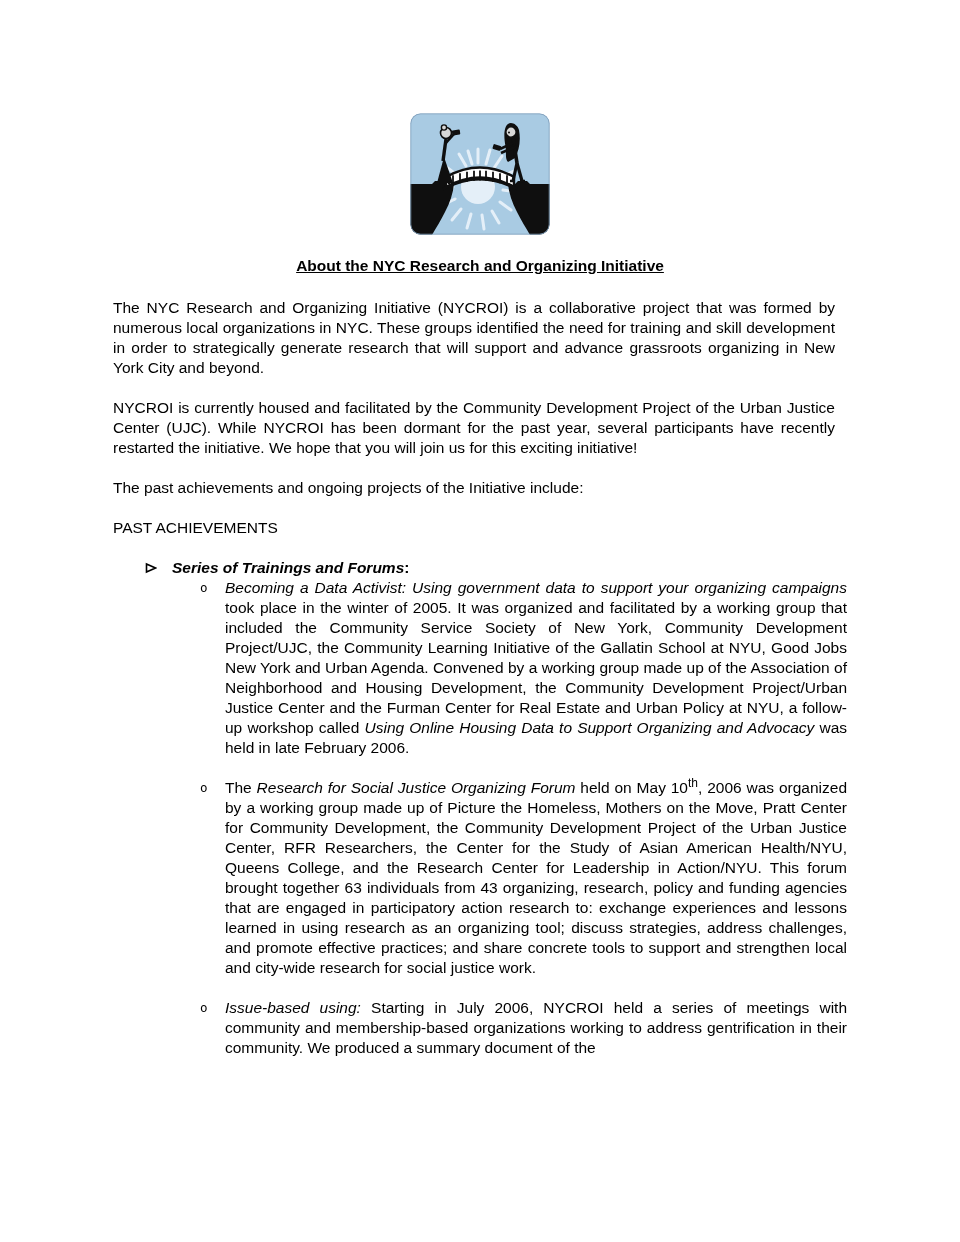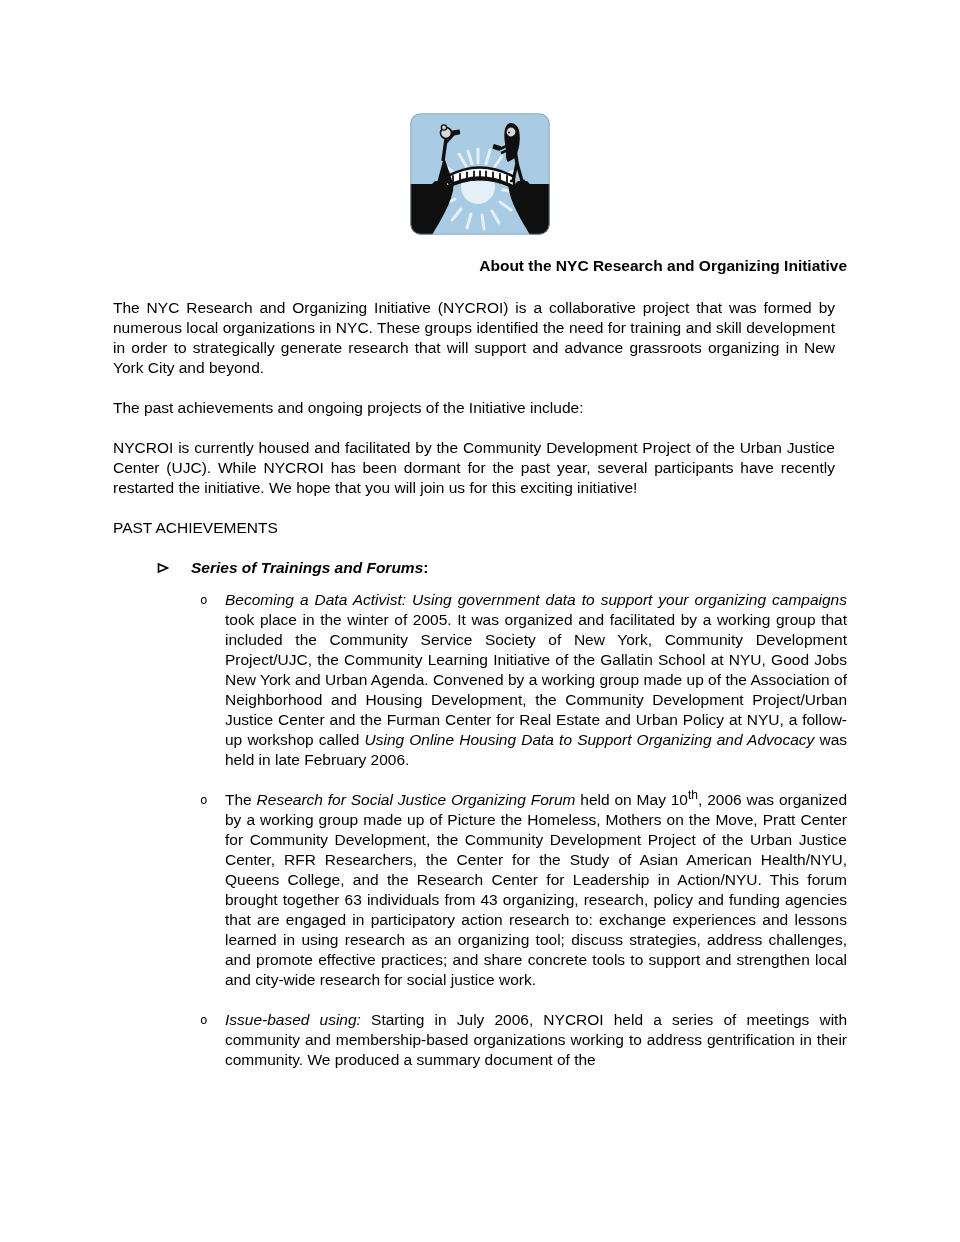--- a/index.html
+++ b/index.html
@@ -24,37 +24,37 @@
   .logo-svg { width: 140px; height: 122px; display: block; }
   .content {
     position: absolute;
     top: 256px;
     left: 113px;
     width: 734px;
     font-size: 15.5px;
     line-height: 20px;
   }
   .doc-title {
-    text-align: right;
+    text-align: center;
     font-weight: bold;
+    text-decoration: underline;
     margin: 0 0 22px 0;
   }
   .para {
     text-align: justify;
     margin: 0 12px 20px 0;
   }
   .section-heading {
     font-weight: normal;
     margin: 0 0 20px 0;
   }
   .bullet-row {
     display: flex;
     padding-left: 32px;
-    margin: 12px;
-    gap: 7px;
+    margin: 0;
   }
   .bullet-marker {
     width: 27px;
     flex: 0 0 27px;
     display: flex;
     align-items: center;
     align-self: flex-start;
     height: 20px;
   }
   .bullet-head {
@@ -169,23 +169,23 @@
       </g>
     </svg>
   </div>
 
   <div class="content">
 
     <p class="doc-title">About the NYC Research and Organizing Initiative</p>
 
     <p class="para">The NYC Research and Organizing Initiative (NYCROI) is a collaborative project that was formed by numerous local organizations in NYC.  These groups identified the need for training and skill development in order to strategically generate research that will support and advance grassroots organizing in New York City and beyond.</p>
 
+    <p class="para">NYCROI is currently housed and facilitated by the Community Development Project of the Urban Justice Center (UJC). While NYCROI has been dormant for the past year, several participants have recently restarted the initiative.  We hope that you will join us for this exciting initiative!</p>
+
     <p class="para">The past achievements and ongoing projects of the Initiative include:</p>
-
-    <p class="para">NYCROI is currently housed and facilitated by the Community Development Project of the Urban Justice Center (UJC). While NYCROI has been dormant for the past year, several participants have recently restarted the initiative.  We hope that you will join us for this exciting initiative!</p>
 
     <p class="section-heading">PAST ACHIEVEMENTS</p>
 
     <div class="bullet-row">
       <span class="bullet-marker">
           <svg width="12" height="12" viewBox="0 0 12 12" aria-hidden="true">
             <polygon points="1.5,2 10.5,6 1.5,10" fill="none" stroke="#000" stroke-width="1.6" stroke-linejoin="miter"></polygon>
           </svg>
         </span>
       <span><span class="bullet-head">Series of Trainings and Forums</span><span class="bullet-head-colon">:</span></span>

